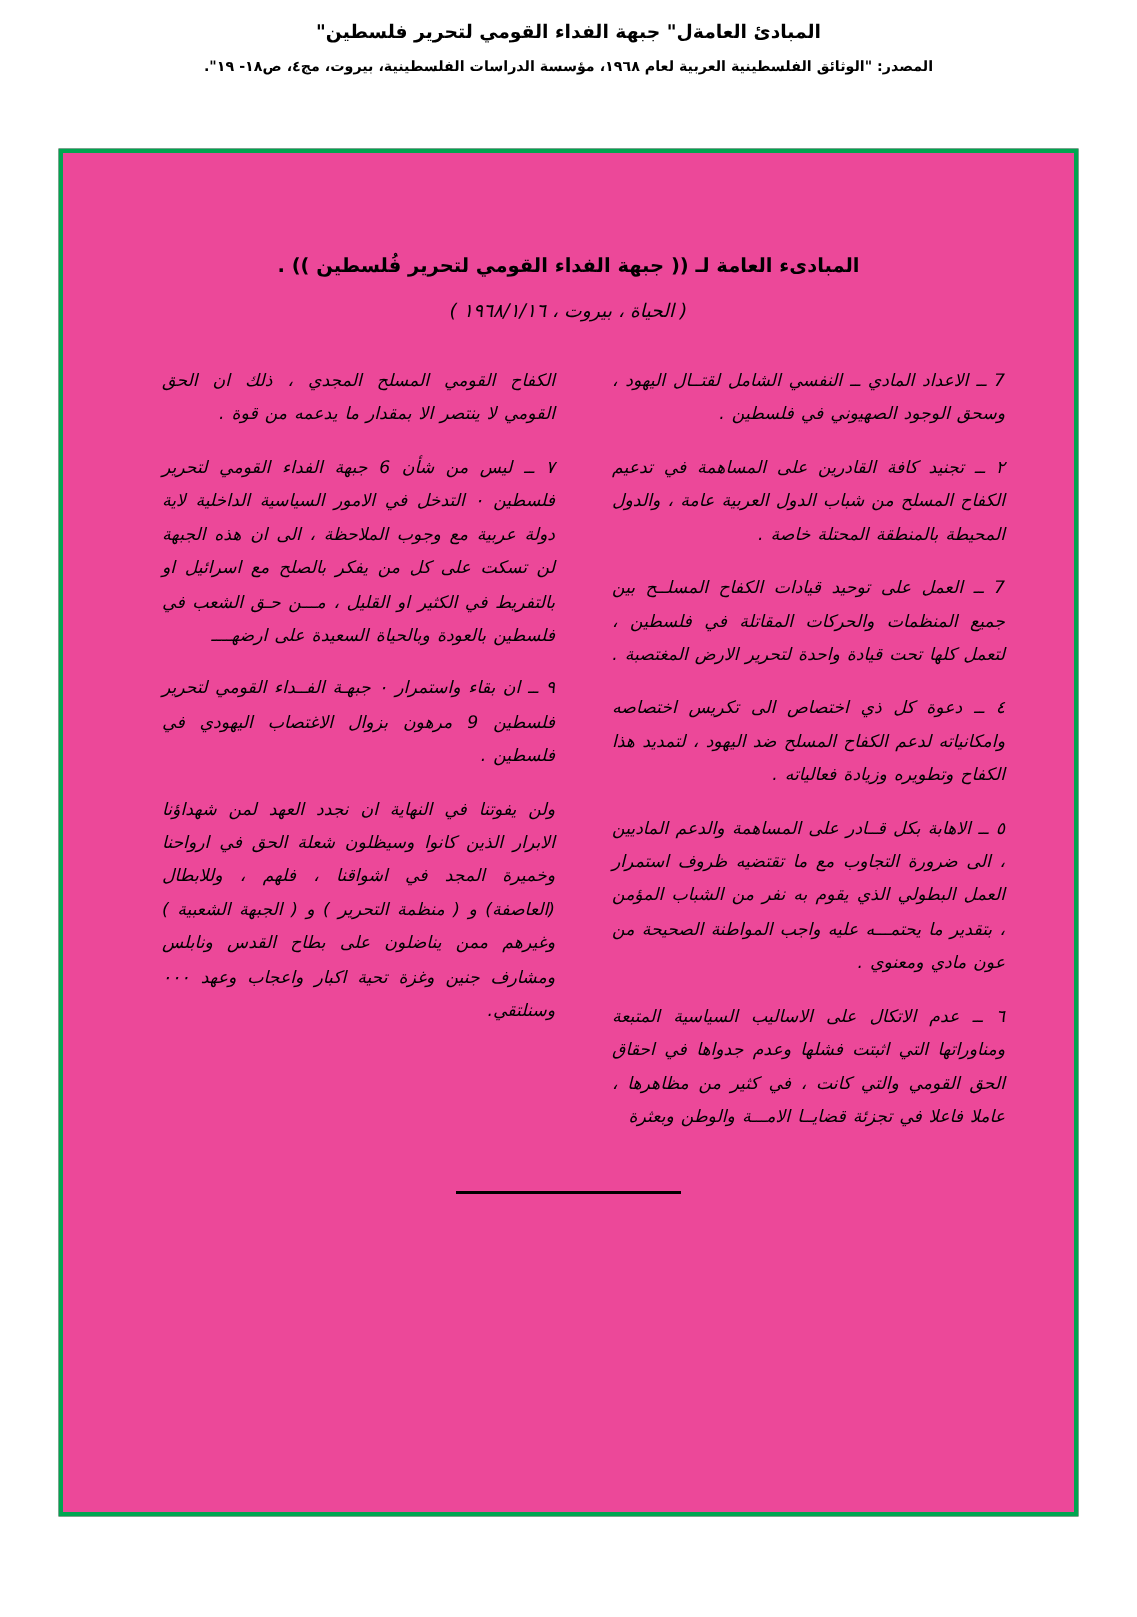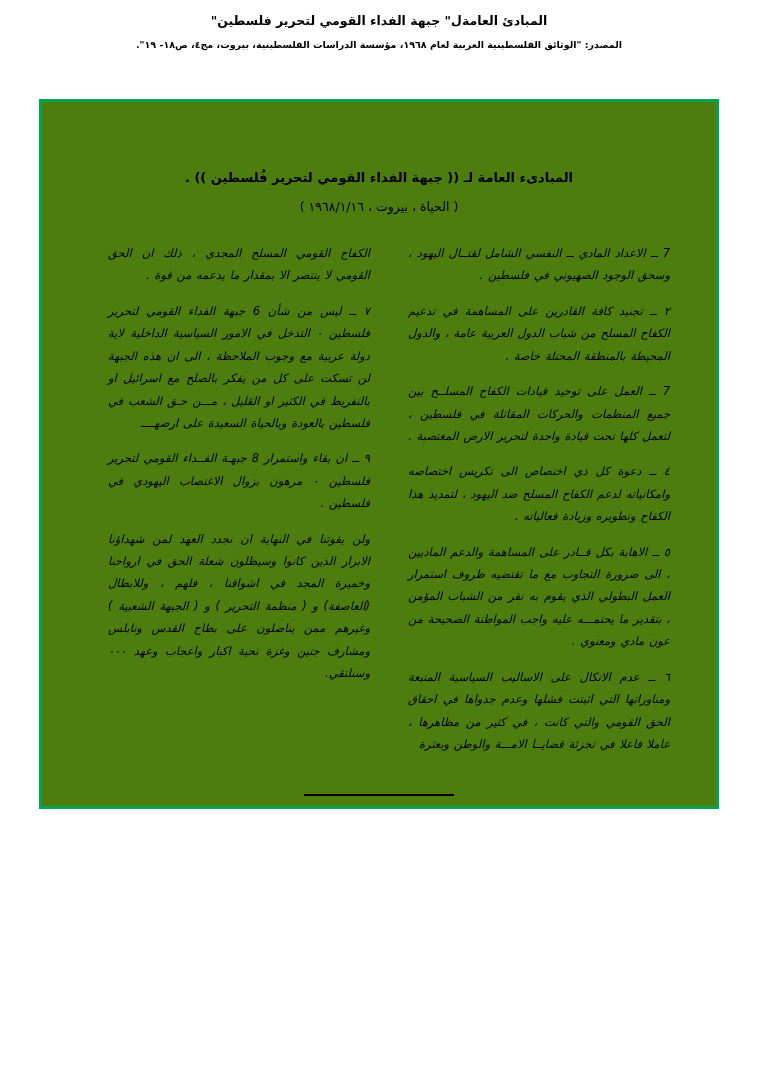--- a/index.html
+++ b/index.html
@@ -30,42 +30,43 @@
     font-weight: bold;
     color: #000000;
     margin-top: 8px;
     line-height: 1.4;
   }
   .frame {
     position: absolute;
     left: 39px;
     top: 99px;
     width: 680px;
-    height: 710px;
+    height: 912px;
     border: 3px solid #00a550;
     box-sizing: border-box;
-    background: #4d7c0f;
+    background: #ec4899;
   }
   .doc-inner {
     padding: 42px 46px 0 46px;
   }
   .doc-title {
     text-align: center;
     font-size: 13px;
     font-weight: bold;
     color: #000000;
     letter-spacing: 0.2px;
     margin-top: 26px;
   }
   .doc-subtitle {
     text-align: center;
     font-size: 12.5px;
     color: #000000;
     margin-top: 14px;
     direction: rtl;
+    font-style: italic;
   }
   .columns {
     display: flex;
     flex-direction: row;
     margin-top: 28px;
     gap: 38px;
   }
   .col {
     width: 262px;
     direction: rtl;
@@ -113,21 +114,21 @@
           <p class="para">٢ ــ تجنيد كافة القادرين على المساهمة في تدعيم الكفاح المسلح من شباب الدول العربية عامة ، والدول المحيطة بالمنطقة المحتلة خاصة .</p>
           <p class="para">7 ــ العمل على توحيد قيادات الكفاح المسلــح بين جميع المنظمات والحركات المقاتلة في فلسطين ، لتعمل كلها تحت قيادة واحدة لتحرير الارض المغتصبة .</p>
           <p class="para">٤ ــ دعوة كل ذي اختصاص الى تكريس اختصاصه وامكانياته لدعم الكفاح المسلح ضد اليهود ، لتمديد هذا الكفاح وتطويره وزيادة فعالياته .</p>
           <p class="para">٥ ــ الاهابة بكل قــادر على المساهمة والدعم الماديين ، الى ضرورة التجاوب مع ما تقتضيه ظروف استمرار العمل البطولي الذي يقوم به نفر من الشباب المؤمن ، بتقدير ما يحتمـــه عليه واجب المواطنة الصحيحة من عون مادي ومعنوي .</p>
           <p class="para">٦ ــ عدم الاتكال على الاساليب السياسية المتبعة ومناوراتها التي اثبتت فشلها وعدم جدواها في احقاق الحق القومي والتي كانت ، في كثير من مظاهرها ، عاملا فاعلا في تجزئة قضايــا الامـــة والوطن وبعثرة</p>
         </div>
 
         <div class="col">
           <p class="para">الكفاح القومي المسلح المجدي ، ذلك ان الحق القومي لا ينتصر الا بمقدار ما يدعمه من قوة .</p>
           <p class="para">٧ ــ ليس من شأن 6 جبهة الفداء القومي لتحرير فلسطين ٠ التدخل في الامور السياسية الداخلية لاية دولة عربية مع وجوب الملاحظة ، الى ان هذه الجبهة لن تسكت على كل من يفكر بالصلح مع اسرائيل او بالتفريط في الكثير او القليل ، مـــن حـق الشعب في فلسطين بالعودة وبالحياة السعيدة على ارضهــــ</p>
-          <p class="para">٩ ــ ان بقاء واستمرار 8 جبهـة الفــداء القومي لتحرير فلسطين ٠ مرهون بزوال الاغتصاب اليهودي في فلسطين .</p>
+          <p class="para">٩ ــ ان بقاء واستمرار ٠ جبهـة الفــداء القومي لتحرير فلسطين 9 مرهون بزوال الاغتصاب اليهودي في فلسطين .</p>
           <p class="para last-center">ولن يفوتنا في النهاية ان نجدد العهد لمن شهداؤنا الابرار الذين كانوا وسيظلون شعلة الحق في ارواحنا وخميرة المجد في اشواقنا ، فلهم ، وللابطال (العاصفة) و ( منظمة التحرير ) و ( الجبهة الشعبية ) وغيرهم ممن يناضلون على بطاح القدس ونابلس ومشارف جنين وغزة تحية اكبار واعجاب وعهد ٠٠٠ وسنلتقي.</p>
         </div>
 
       </div>
 
       <div class="rule"></div>
 
     </div>
   </div>
 

